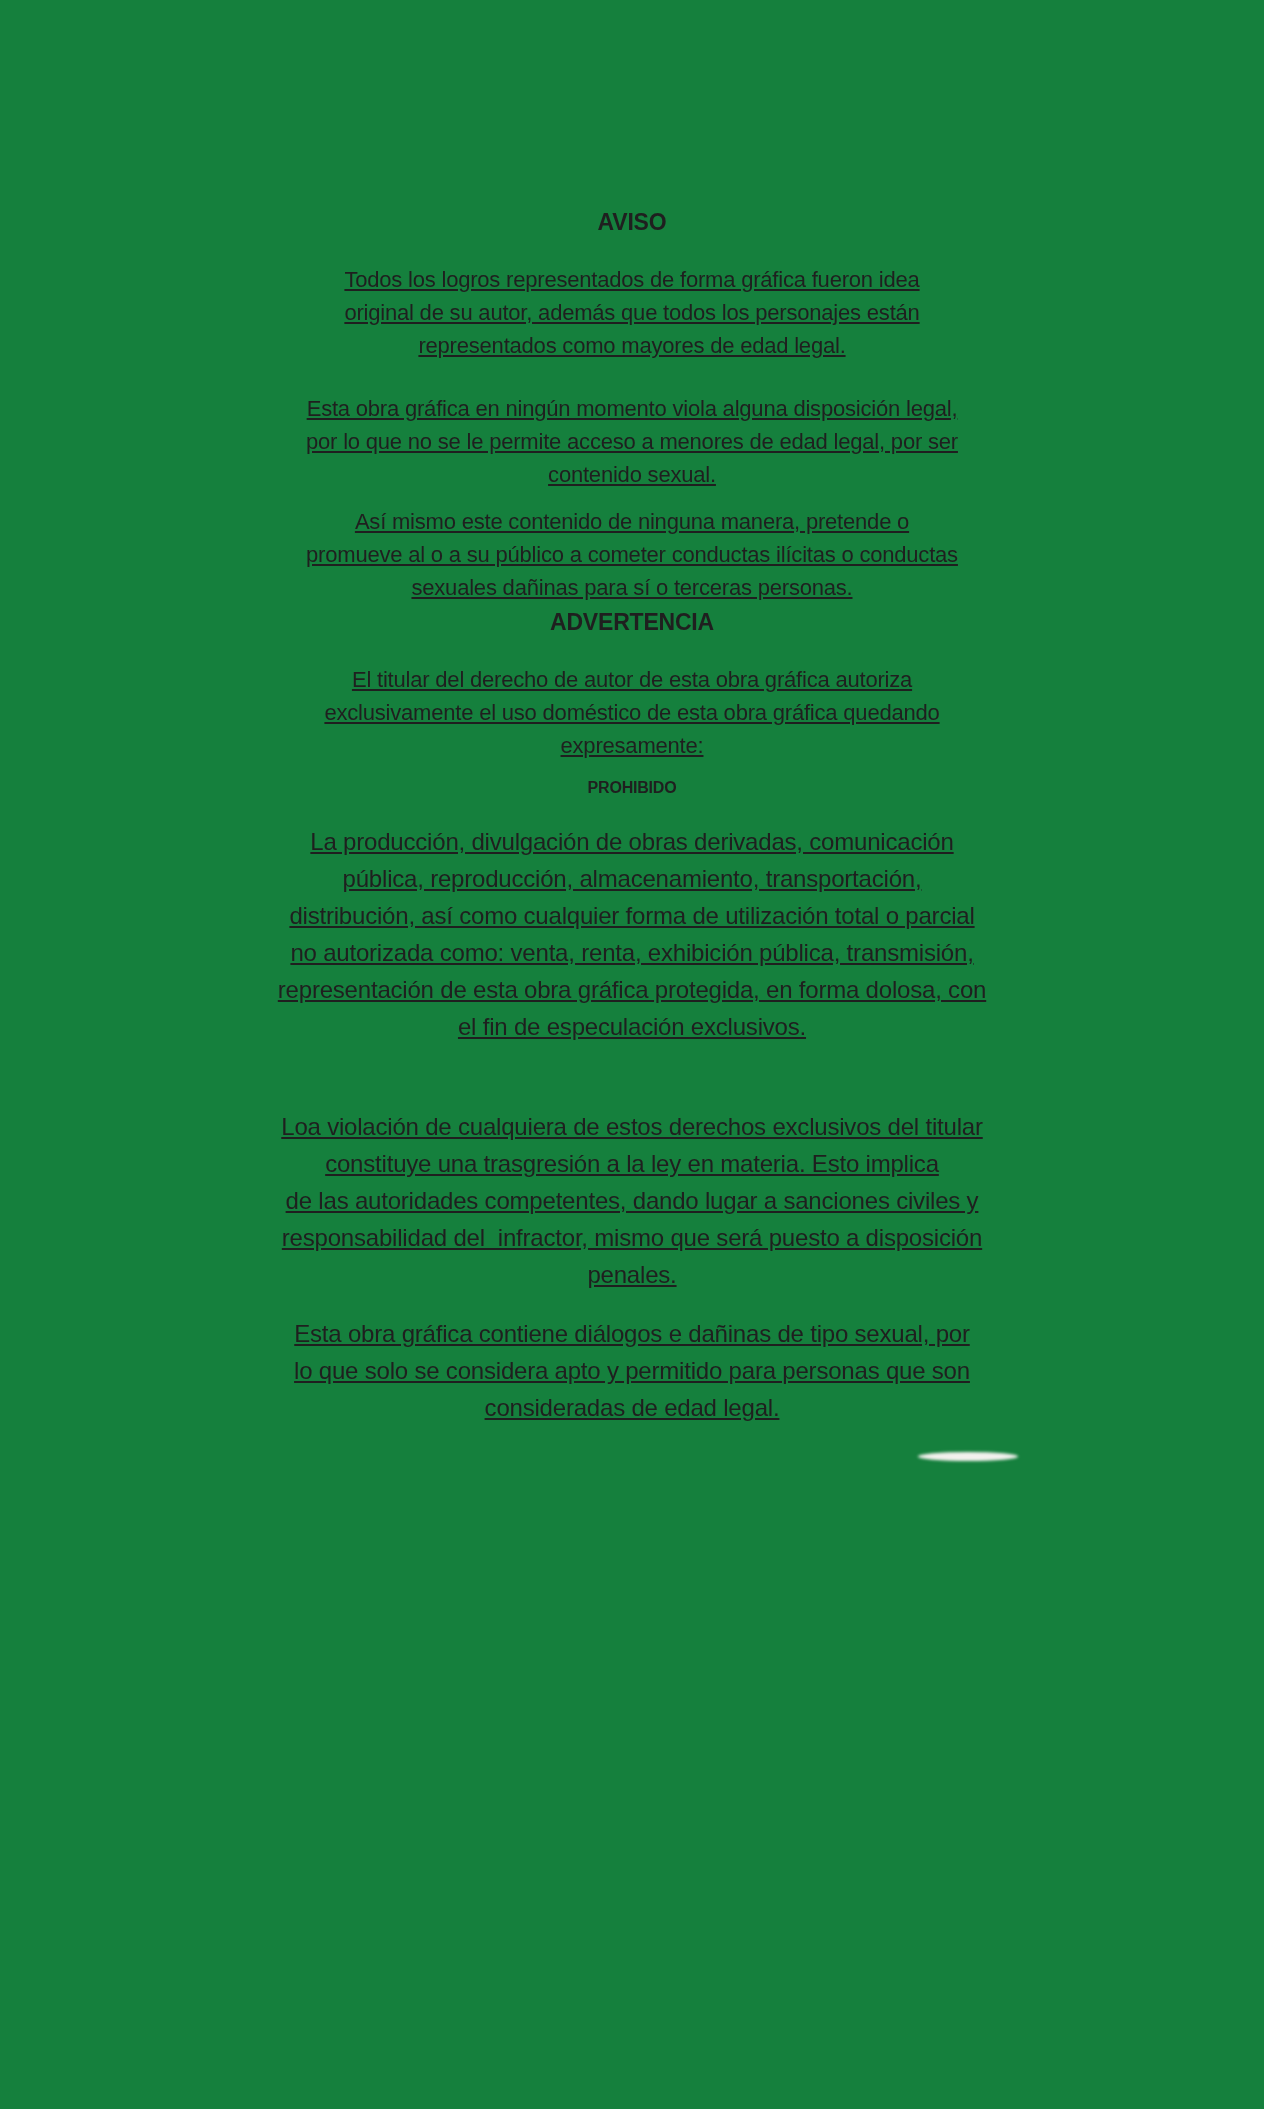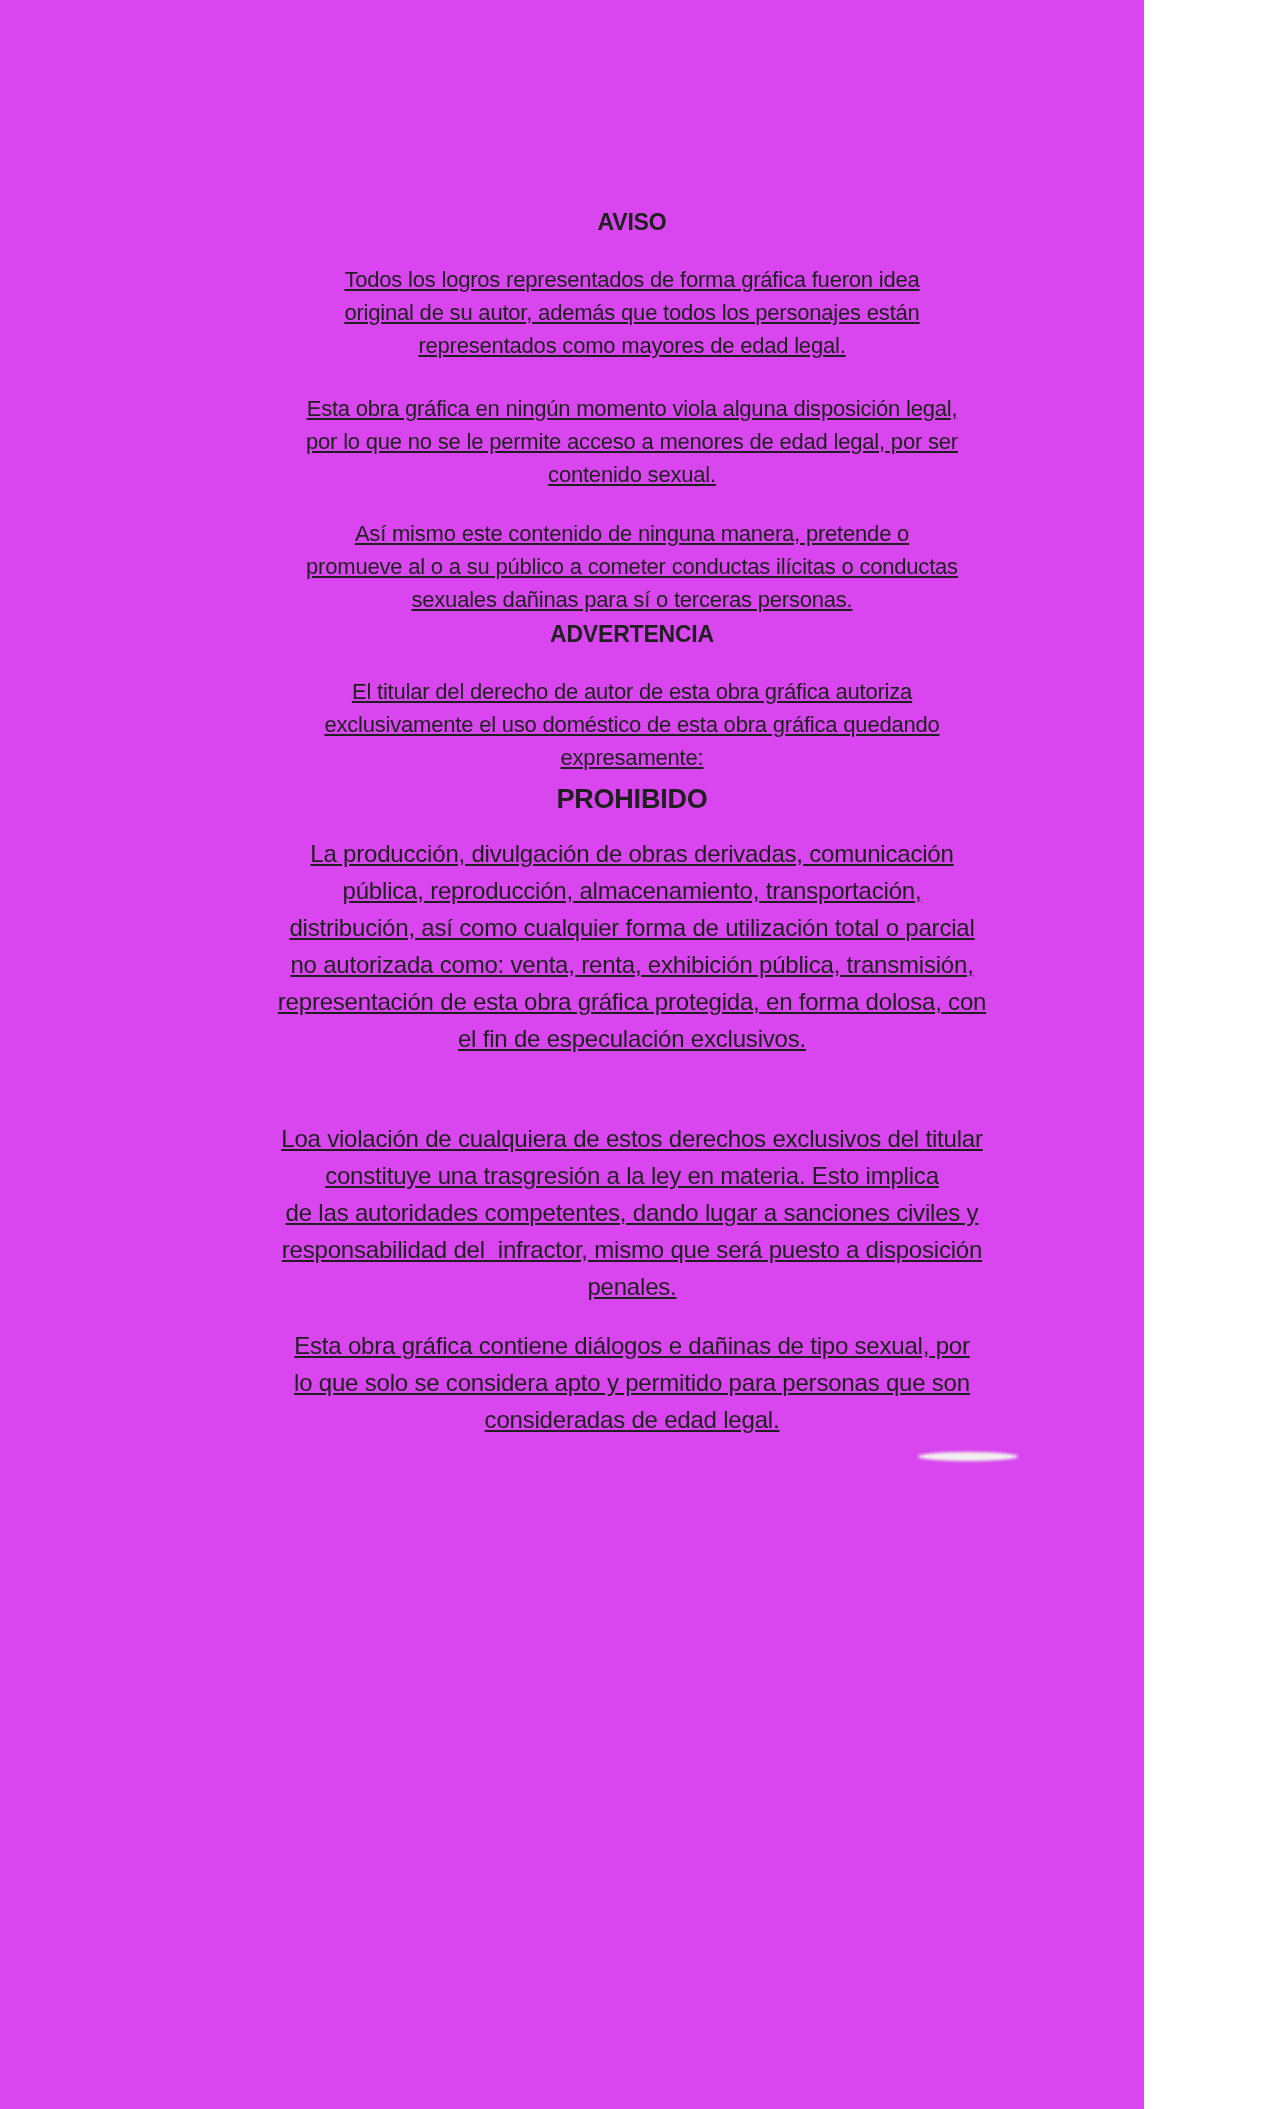--- a/index.html
+++ b/index.html
@@ -1,22 +1,22 @@
 <!DOCTYPE html>
 <html lang="es"><head>
 <meta charset="utf-8">
 <style>
   html, body { margin: 0; padding: 0; }
   body { background: #ffffff; }
 
   .page {
     position: relative;
-    width: 1144px;
+    width: 1264px;
     height: 2109px;
-    background: #d946ef;
+    background: #15803d;
     overflow: hidden;
     font-family: "Liberation Sans", sans-serif;
     color: #1f1f1f;
   }
 
   .col {
     position: absolute;
     left: 222px;
     top: 0;
     width: 820px;
@@ -24,27 +24,27 @@
     text-align: center;
   }
 
   
   .sa { font-size: 22px; line-height: 33px; letter-spacing: -0.2px; }
   
   .sb { font-size: 24px; line-height: 37px; letter-spacing: -0.2px; }
 
   .h { font-weight: 700; }
   .h.sa { font-size: 23px; }
-  .h.sb { font-size: 27px; line-height: 33px; }
+  .h.sb { font-size: 16px; line-height: 33px; }
 
   .ln { white-space: pre; text-decoration: underline; }   
 
   .mt-p1  { margin-top: 24px; }
   .mt-p2  { margin-top: 30px; }
-  .mt-p3  { margin-top: 26px; }
+  .mt-p3  { margin-top: 14px; }
   .mt-adv { margin-top: 2px; }
   .mt-p4  { margin-top: 24px; }
   .mt-pro { margin-top: 9px;  }
   .mt-p5  { margin-top: 19px; }
   .mt-p6  { margin-top: 63px; }
   .mt-p7  { margin-top: 22px; }
 
   
   .smudge {
     position: absolute;

